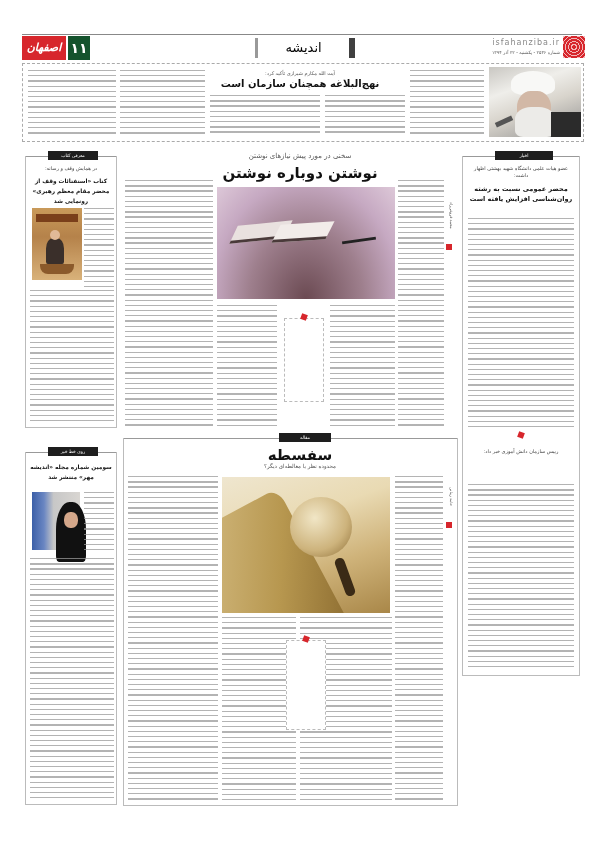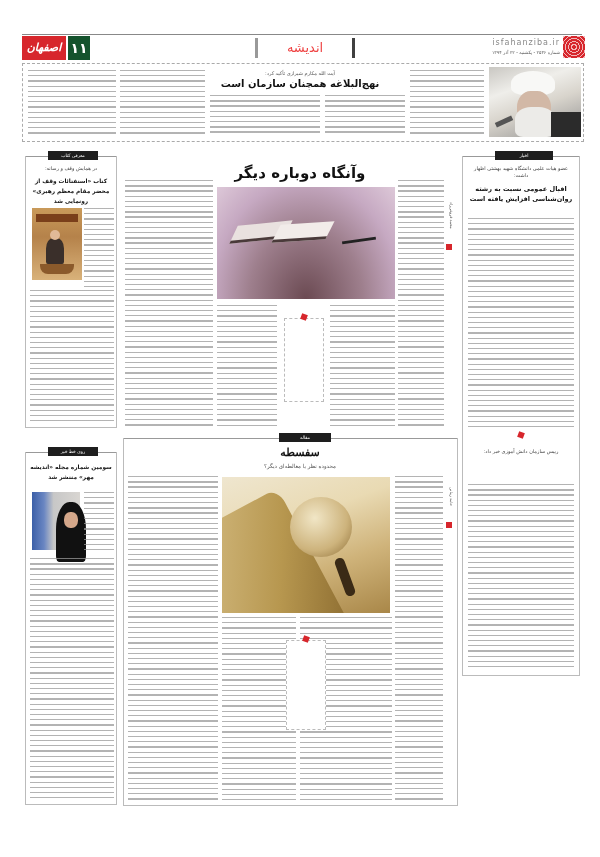--- a/index.html
+++ b/index.html
@@ -5,21 +5,21 @@
   * { box-sizing: border-box; margin: 0; padding: 0; }
   html, body { width: 600px; height: 857px; background: #ffffff; overflow: hidden; }
   body { font-family: "DejaVu Sans", sans-serif; color: #222; position: relative; direction: rtl; }
   .abs { position: absolute; }
   .page { position: absolute; left: 0; top: 0; width: 600px; height: 857px; background:#fff;border-radius:20px; }
 
   
   .masthead { left: 22px; top: 34px; width: 560px; height: 26px; border-top: 1px solid #888; }
   .logo-box { left: 22px; top: 36px; width: 44px; height: 24px; background: #d7262c; color:#fff; font-size: 11px; font-weight:bold; text-align:center; line-height:24px; font-style: italic; direction: rtl; }
   .page-num { left: 68px; top: 36px; width: 22px; height: 24px; background: #14532d; color:#fff; font-size: 14px; font-weight:bold; text-align:center; line-height: 24px; }
-  .section-title { left: 255px; top: 38px; width: 100px; height: 20px; text-align:center; font-size: 13px; color:#ef4444; border-left: 3px solid #999; border-right: 3px solid #404040; line-height: 20px; letter-spacing: 2px; }
+  .section-title { left: 255px; top: 38px; width: 100px; height: 20px; text-align:center; font-size: 13px; color:#000000; border-left: 3px solid #999; border-right: 6px solid #404040; line-height: 20px; letter-spacing: 2px; }
   .site-url { left: 470px; top: 38px; width: 90px; font-size: 8px; color: #888; text-align: right; letter-spacing: 1px; direction:ltr; }
   .issue-line { left: 465px; top: 50px; width: 95px; font-size: 4.5px; color:#555; text-align:right; }
   .brand-mark { left: 563px; top: 36px; width: 22px; height: 22px; background: repeating-radial-gradient(circle at 50% 50%, #d7262c 0 2px, #f2b7b9 2px 3px); }
 
   
   .top-box { left: 22px; top: 63px; width: 562px; height: 79px; border: 1px dashed #aaa; }
   .portrait { left: 489px; top: 67px; width: 92px; height: 70px; background: linear-gradient(160deg,#c9c7c2 0%, #efeeea 30%, #d8d4cc 55%, #8f8f8f 100%); }
   .portrait .turban { position:absolute; left: 22px; top: 4px; width: 44px; height: 24px; background:#f8f8f6; border-radius: 50% 50% 30% 30%; }
   .portrait .face { position:absolute; left: 28px; top: 24px; width: 34px; height: 40px; background:#d2b8a6; border-radius: 40% 40% 45% 45%; }
   .portrait .beard { position:absolute; left: 26px; top: 40px; width: 40px; height: 30px; background:#ecebe8; border-radius: 40% 40% 20% 20%; }
@@ -100,21 +100,21 @@
   <div class="abs kicker-top">آیت الله مکارم شیرازی تأکید کرد:</div>
   <div class="abs headline-top">نهج‌البلاغه همچنان سازمان است</div>
   <div class="abs txt lines" style="left:210px;top:95px;width:110px;height:41px;"></div>
   <div class="abs txt lines" style="left:120px;top:70px;width:85px;height:66px;"></div>
   <div class="abs txt lines" style="left:28px;top:70px;width:88px;height:66px;"></div>
 
   <div class="abs tag-rule" style="left:462px;top:156px;width:118px;"></div>
   <div class="abs tag" style="left:495px;top:151px;width:58px;">اخبار</div>
   <div class="abs colbox" style="left:462px;top:156px;width:118px;height:520px;border-top:none;"></div>
   <div class="abs news-kicker" style="left:468px;top:165px;width:106px;">عضو هیات علمی دانشگاه شهید بهشتی اظهار داشت:</div>
-  <div class="abs news-head" style="left:468px;top:184px;width:106px;">اقبال عمومی نسبت به رشته روان‌شناسی افزایش یافته است</div>
+  <div class="abs news-head" style="left:468px;top:184px;width:106px;">محضر عمومی نسبت به رشته روان‌شناسی افزایش یافته است</div>
   <div class="abs txt lines" style="left:468px;top:218px;width:106px;height:210px;"></div>
   <div class="abs v-red" style="left:518px;top:432px;transform:rotate(20deg);"></div>
   <div class="abs news-kicker" style="left:468px;top:448px;width:106px;">رییس سازمان دانش آموزی خبر داد:</div>
   <div class="abs txt lines" style="left:468px;top:484px;width:106px;height:186px;"></div>
 
   <div class="abs tag-rule" style="left:25px;top:156px;width:92px;"></div>
   <div class="abs tag" style="left:48px;top:151px;width:50px;">معرفی کتاب</div>
   <div class="abs colbox" style="left:25px;top:156px;width:92px;height:272px;border-top:none;"></div>
   <div class="abs news-kicker" style="left:28px;top:165px;width:86px;">در همایش وقف و رسانه:</div>
   <div class="abs news-head" style="left:28px;top:176px;width:86px;font-size:5.8px;">کتاب «استفتائات وقف از محضر مقام معظم رهبری» رونمایی شد</div>
@@ -131,39 +131,40 @@
   <div class="abs tag" style="left:48px;top:447px;width:50px;">روی خط خبر</div>
   <div class="abs colbox" style="left:25px;top:452px;width:92px;height:353px;border-top:none;"></div>
   <div class="abs news-head" style="left:28px;top:462px;width:86px;font-size:5.8px;">سومین شماره مجله «اندیشه مهر» منتشر شد</div>
   <div class="abs woman-photo" style="left:32px;top:492px;width:48px;height:58px;position:absolute;">
     <div class="chador"></div>
       <div class="face"></div>
   </div>
   <div class="abs txt lines" style="left:84px;top:492px;width:30px;height:60px;"></div>
   <div class="abs txt lines" style="left:30px;top:558px;width:84px;height:240px;"></div>
 
-  <div class="abs feat-head" style="left:150px;top:164px;width:300px;">وآنگاه دوباره دیگر</div>
+  <div class="abs feat-kicker" style="left:150px;top:152px;width:300px;">سخنی در مورد پیش نیازهای نوشتن</div>
+  <div class="abs feat-head" style="left:150px;top:164px;width:300px;">نوشتن دوباره نوشتن</div>
   <div class="abs book-photo" style="left:217px;top:187px;width:178px;height:112px;">
     <div class="page-l"></div>
       <div class="page-r"></div>
       <div class="pen"></div>
   </div>
   <div class="abs side-label" style="left:446px;top:190px;width:8px;height:50px;">محمد فروغی‌راد</div>
   <div class="abs v-red" style="left:446px;top:244px;"></div>
   <div class="abs txt lines" style="left:398px;top:180px;width:46px;height:250px;"></div>
   <div class="abs txt lines" style="left:125px;top:180px;width:88px;height:250px;"></div>
   <div class="abs txt lines" style="left:330px;top:305px;width:65px;height:125px;"></div>
   <div class="abs txt lines" style="left:217px;top:305px;width:60px;height:125px;"></div>
   <div class="abs pull-quote" style="left:284px;top:318px;width:40px;height:84px;"></div>
   <div class="abs red-icon" style="left:301px;top:314px;"></div>
 
   <div class="abs tag-rule" style="left:123px;top:438px;width:335px;"></div>
   <div class="abs tag" style="left:279px;top:433px;width:52px;">مقاله</div>
   <div class="abs colbox" style="left:123px;top:438px;width:335px;height:368px;border-top:none;"></div>
-  <div class="abs feat-head" style="left:150px;top:446px;width:300px;font-size:11px;font-family:Liberation Serif, serif;">سفسطه</div>
+  <div class="abs feat-head" style="left:150px;top:446px;width:300px;font-size:15px;">سفسطه</div>
   <div class="abs feat-kicker" style="left:150px;top:463px;width:300px;font-size:5.5px;">محدوده نظر یا مغالطه‌ای دیگر؟</div>
   <div class="abs sisyphus" style="left:222px;top:477px;width:168px;height:136px;">
     <div class="slope"></div>
       <div class="rock"></div>
       <div class="man"></div>
   </div>
   <div class="abs side-label" style="left:446px;top:476px;width:8px;height:40px;">حامد زمانی</div>
   <div class="abs v-red" style="left:446px;top:522px;"></div>
   <div class="abs txt lines" style="left:395px;top:476px;width:48px;height:325px;"></div>
   <div class="abs txt lines" style="left:128px;top:476px;width:90px;height:325px;"></div>

